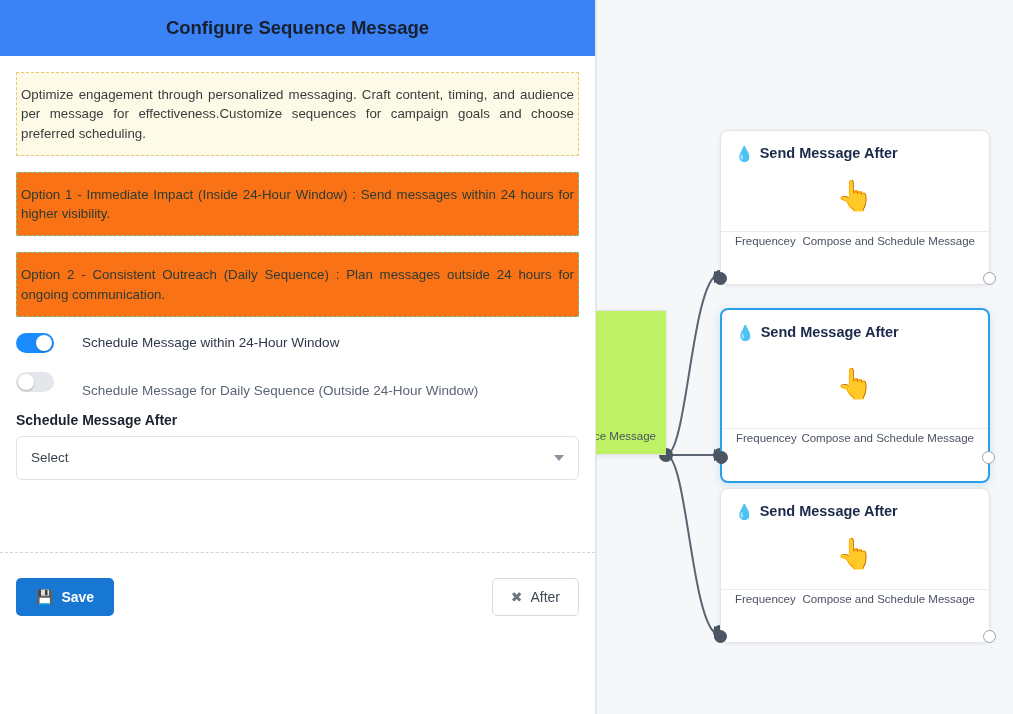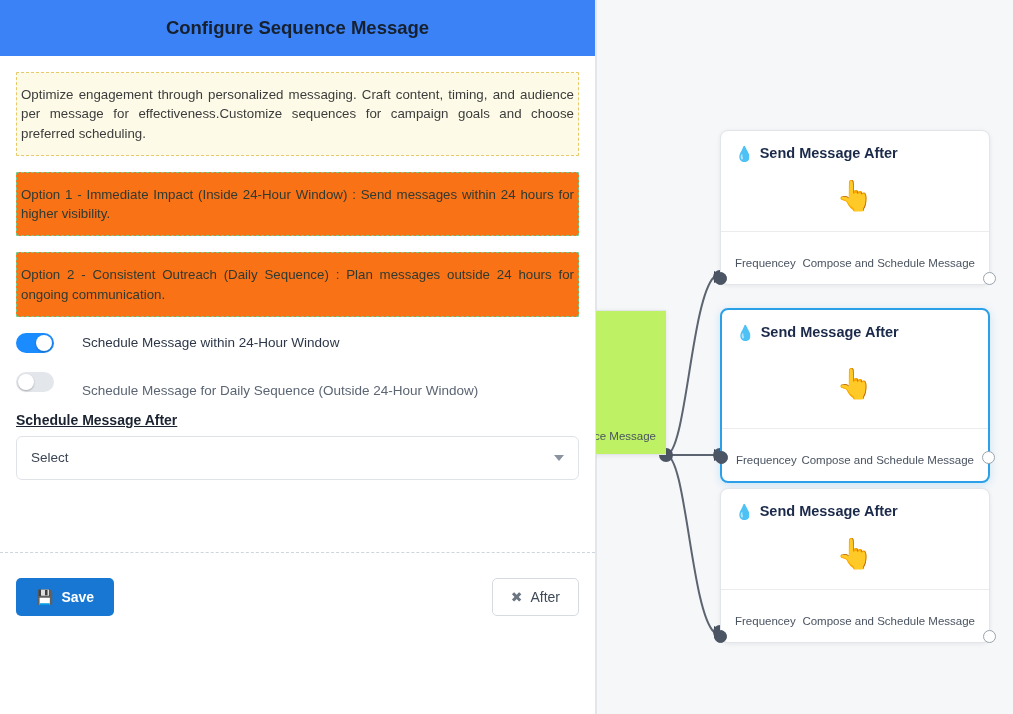--- a/index.html
+++ b/index.html
@@ -60,21 +60,21 @@
   .hand-cursor {
     font-size: 30px;
     color: #3f4a5a;
     line-height: 1;
   }
   .node-footer {
     border-top: 1px solid #ececec;
     display: flex;
     align-items: center;
     justify-content: space-between;
-    padding: 25px 14px;
+    padding: 3px 14px;
     font-size: 11.5px;
     color: #4a5361;
   }
   .port {
     position: absolute;
     width: 13px; height: 13px;
     border-radius: 50%;
     background: #ffffff;
     border: 1px solid #9aa3ad;
   }
@@ -173,21 +173,20 @@
   .switch.on .knob { left: 20px; }
   .switch.off .knob { left: 2px; }
   .toggle-label { font-size: 13.5px; color: #2d3748; }
   .toggle-label.muted { color: #5b6573; margin-top: 16px; }
 
   .field-label {
     font-size: 14px;
     font-weight: bold;
     color: #1b2330;
     margin: 14px 0 8px 0;
-    text-decoration: underline;
   }
   .select-box {
     position: relative;
     height: 44px;
     border: 1px solid #dfe3e8;
     border-radius: 6px;
     background: #ffffff;
     display: flex;
     align-items: center;
     padding: 0 14px;

